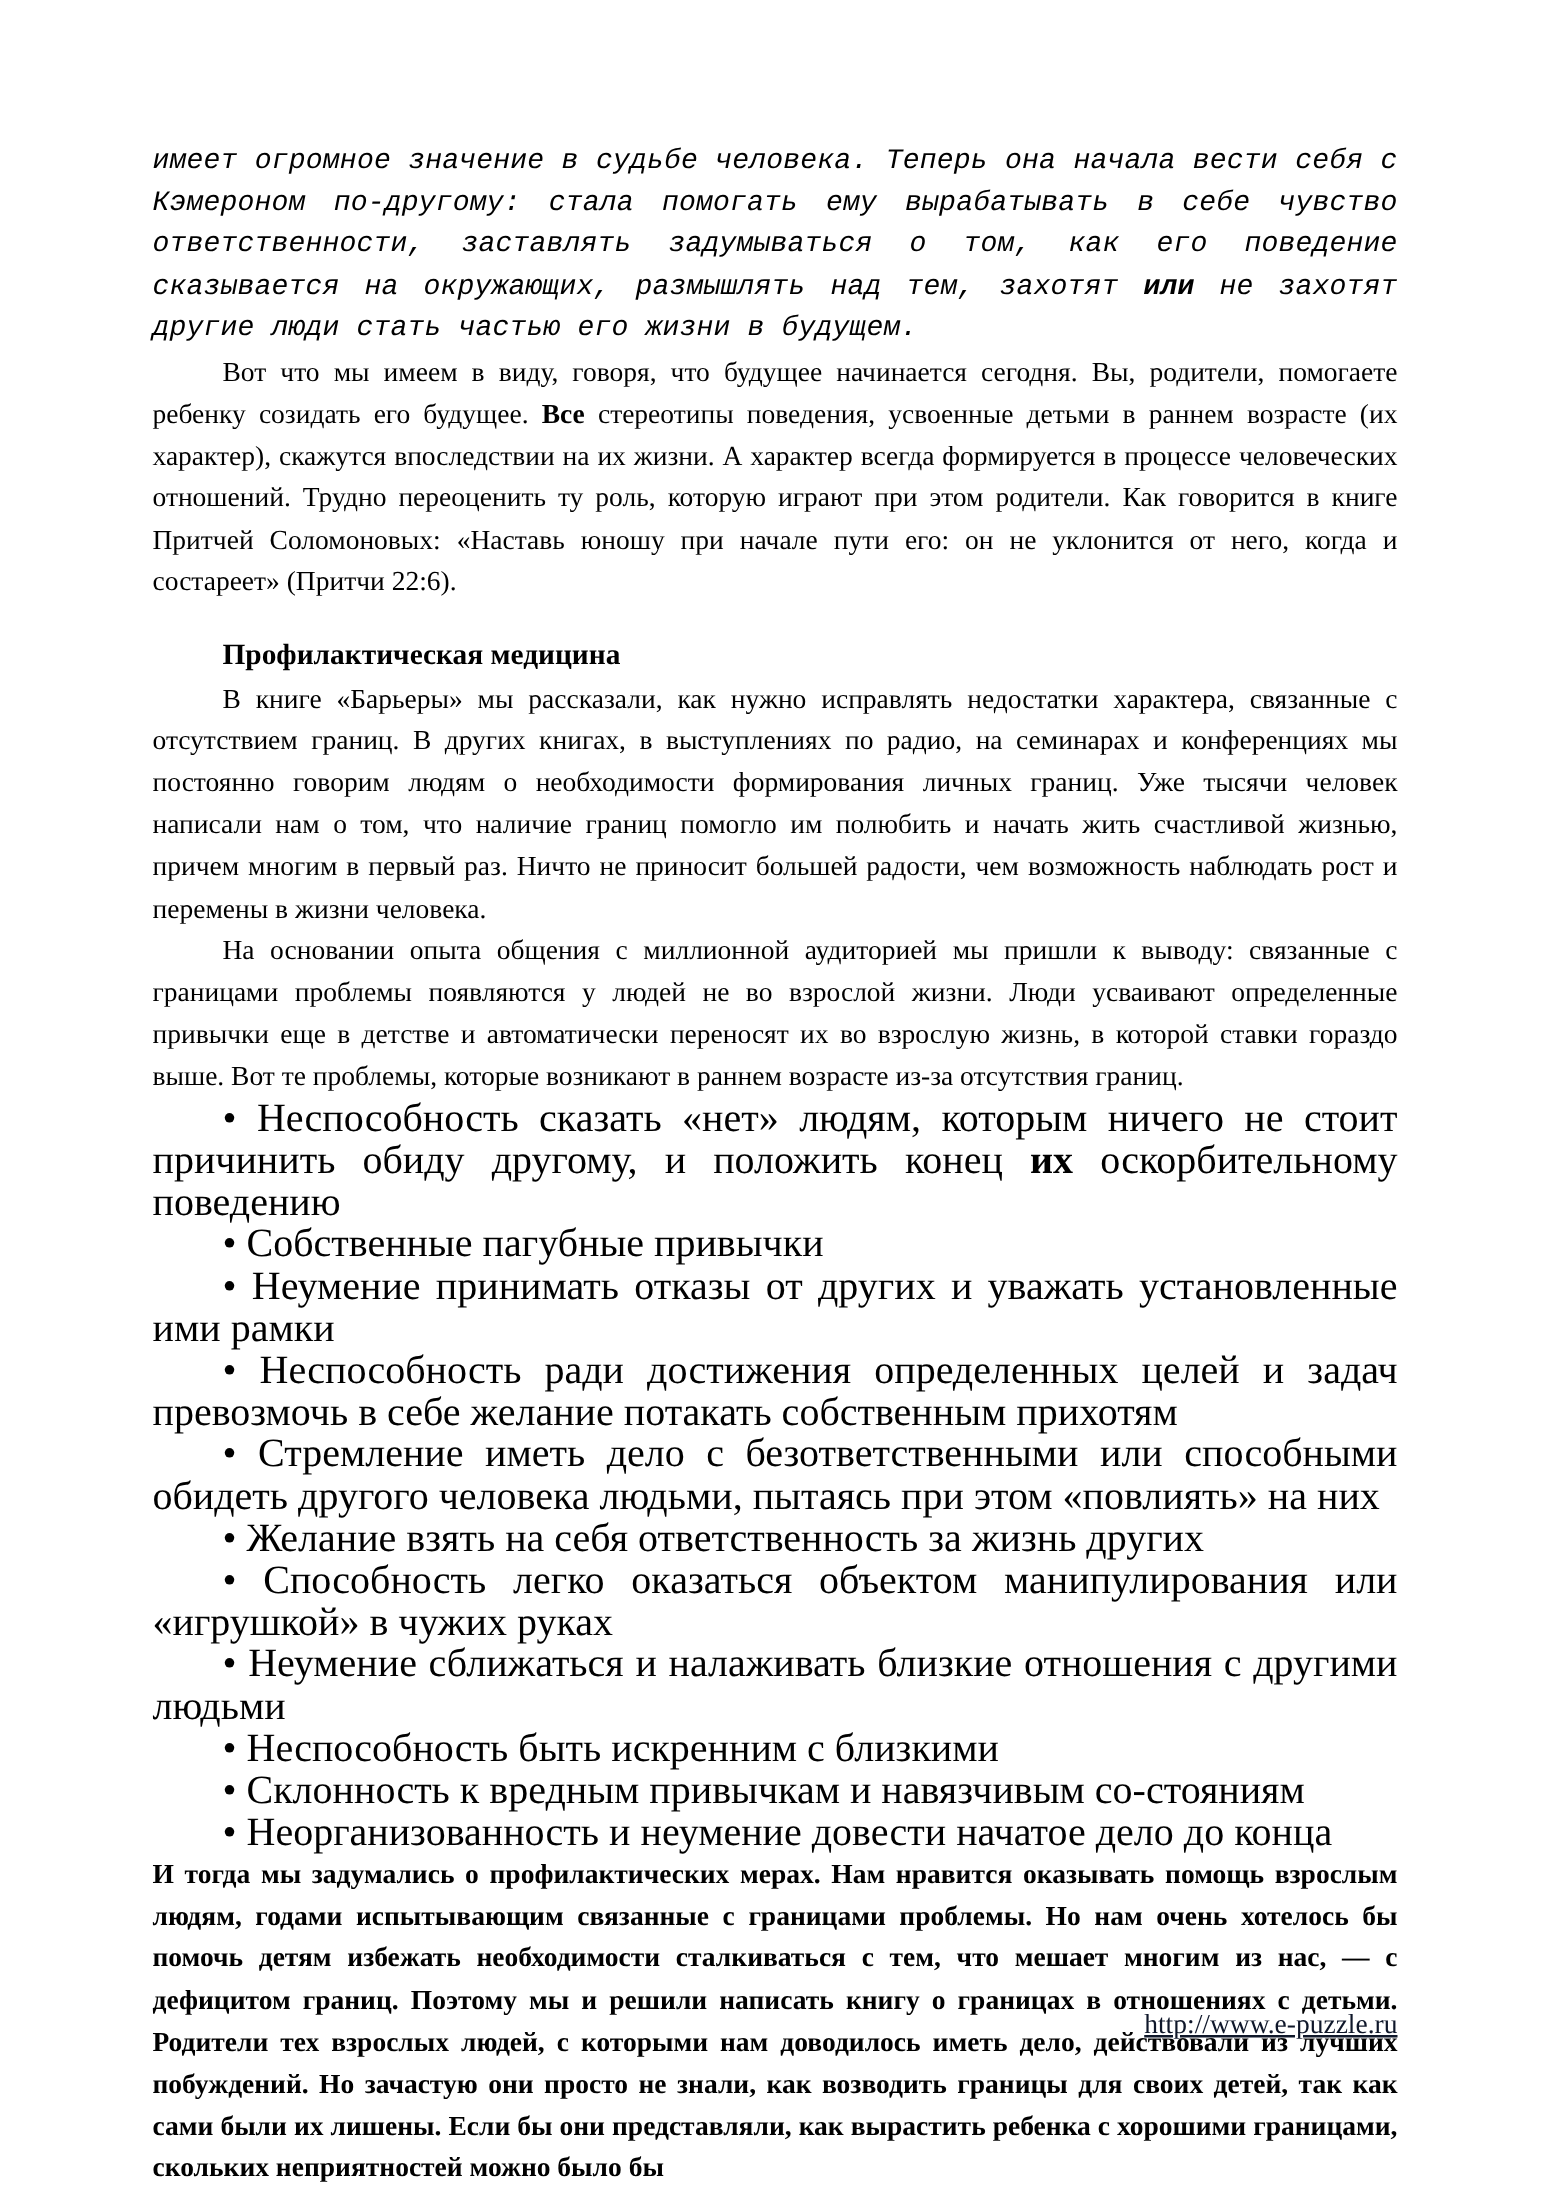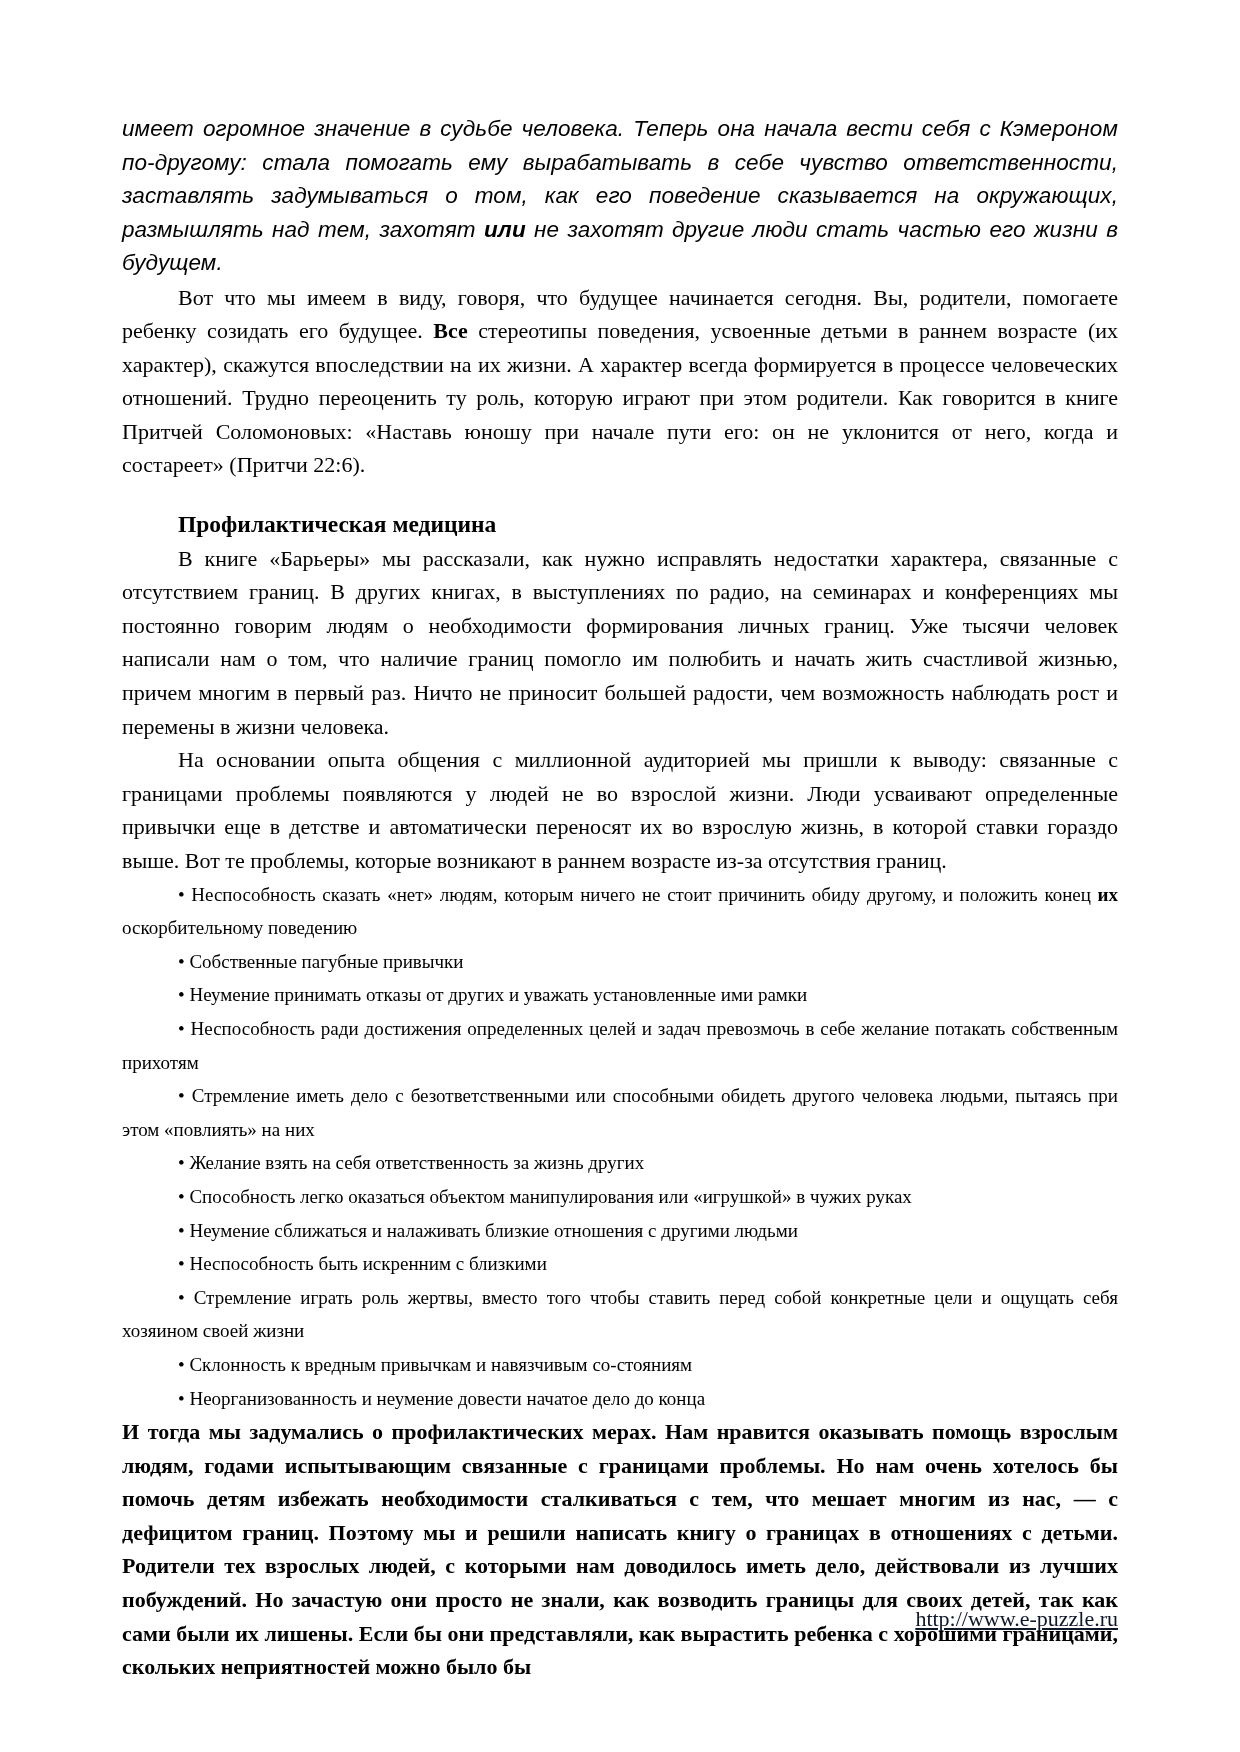--- a/index.html
+++ b/index.html
@@ -20,21 +20,21 @@
     color: #000000;
     overflow: hidden;
   }
 
   .content {
     width: 996px;
   }
 
   
   .lead-block {
-    font-family: Liberation Sans, sans-serif;
+    font-family: Liberation Mono, monospace;
     font-style: italic;
     font-size: 22.5px;
     line-height: 33.5px;
     text-align: justify;
     text-justify: inter-word;
     margin: 0 0 1px 0;
     letter-spacing: 0.1px;
   }
   .lead-block .b {
     font-weight: bold;
@@ -68,21 +68,21 @@
     text-align: left;
   }
 
   
   .bullets {
     list-style: none;
     margin: 0;
     padding: 0;
   }
   .bullets li {
-    font-size: 19px;
+    font-size: 32px;
     line-height: 33.6px;
     text-align: justify;
     text-justify: inter-word;
     text-indent: 56px;
     margin: 0;
     padding: 0;
   }
   .bullets li .b {
     font-weight: bold;
   }
@@ -125,21 +125,20 @@
     <ul class="bullets" id="bullet-list">
         <li><span class="bullet-glyph">• </span><span>Неспособность сказать «нет» людям, которым ничего не стоит причинить обиду другому, и положить конец </span><span class="b">их</span><span> оскорбительному поведению</span></li>
         <li><span class="bullet-glyph">• </span><span>Собственные пагубные привычки</span></li>
         <li><span class="bullet-glyph">• </span><span>Неумение принимать отказы от других и уважать установленные ими рамки</span></li>
         <li><span class="bullet-glyph">• </span><span>Неспособность ради достижения определенных целей и задач превозмочь в себе желание потакать собственным прихотям</span></li>
         <li><span class="bullet-glyph">• </span><span>Стремление иметь дело с безответственными или способными обидеть другого человека людьми, пытаясь при этом «повлиять» на них</span></li>
         <li><span class="bullet-glyph">• </span><span>Желание взять на себя ответственность за жизнь других</span></li>
         <li><span class="bullet-glyph">• </span><span>Способность легко оказаться объектом манипулирования или «игрушкой» в чужих руках</span></li>
         <li><span class="bullet-glyph">• </span><span>Неумение сближаться и налаживать близкие отношения с другими людьми</span></li>
         <li><span class="bullet-glyph">• </span><span>Неспособность быть искренним с близкими</span></li>
-        <li><span class="bullet-glyph">• </span><span>Стремление играть роль жертвы, вместо того чтобы ставить перед собой конкретные цели и ощущать себя хозяином своей жизни</span></li>
         <li><span class="bullet-glyph">• </span><span>Склонность к вредным привычкам и навязчивым со-стояниям</span></li>
         <li><span class="bullet-glyph">• </span><span>Неорганизованность и неумение довести начатое дело до конца</span></li>
       </ul>
 
     <p class="para no-indent">И тогда мы задумались о профилактических мерах. Нам нравится оказывать помощь взрослым людям, годами испытывающим связанные с границами проблемы. Но нам очень хотелось бы помочь детям избежать необходимости сталкиваться с тем, что мешает многим из нас, — с дефицитом границ. Поэтому мы и решили написать книгу о границах в отношениях с детьми. Родители тех взрослых людей, с которыми нам доводилось иметь дело, действовали из лучших побуждений. Но зачастую они просто не знали, как возводить границы для своих детей, так как сами были их лишены. Если бы они представляли, как вырастить ребенка с хорошими границами, скольких неприятностей можно было бы</p>
 
   </div>
 
   <div class="footer">
     <a href="#" style="color: #0f172a;">http://www.e-puzzle.ru</a>

